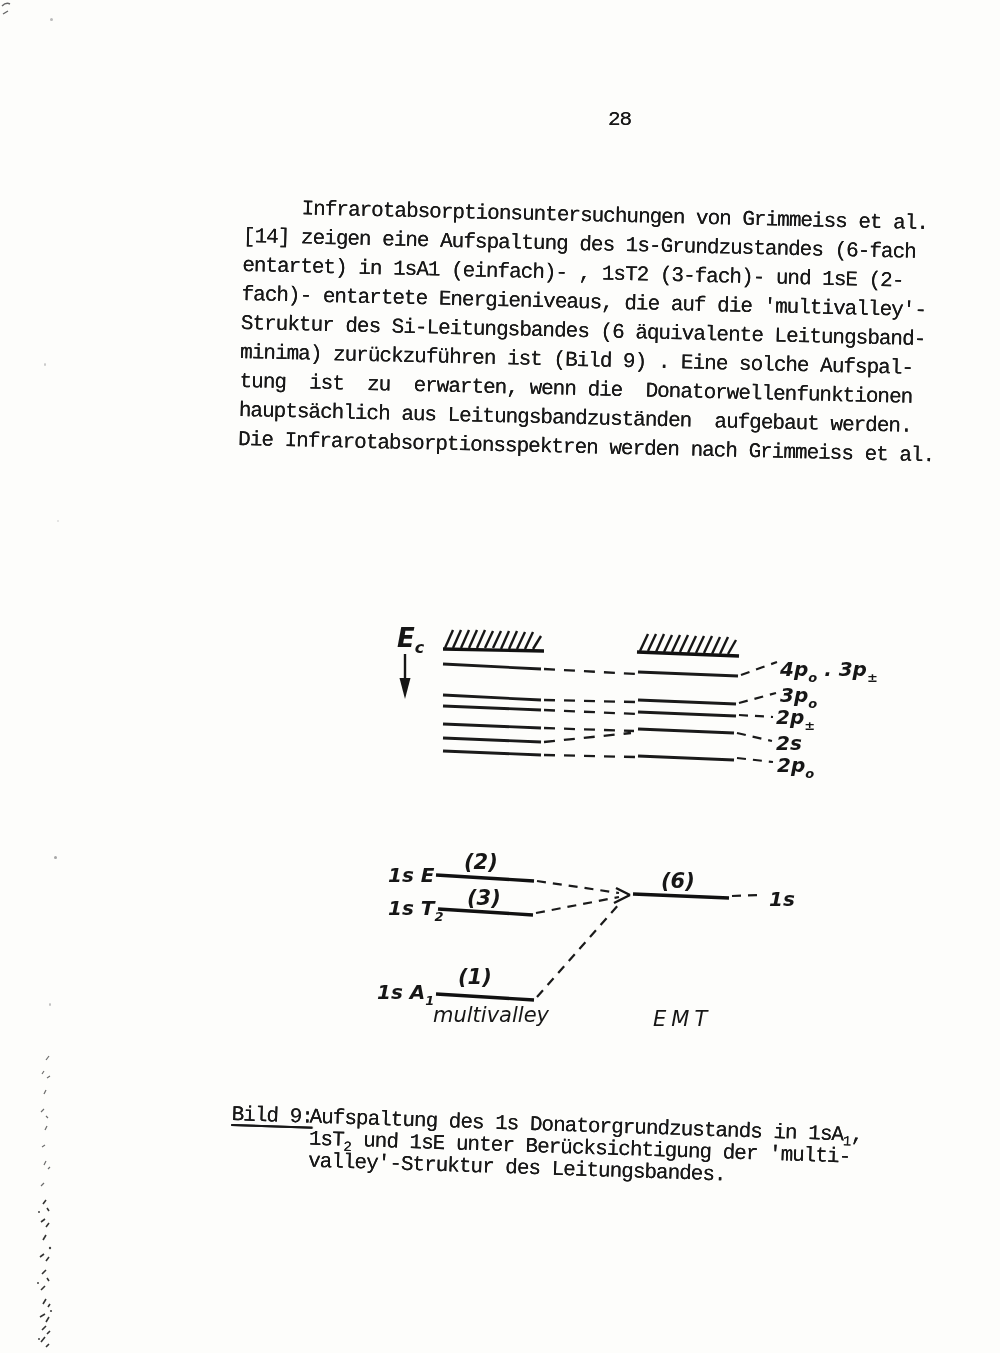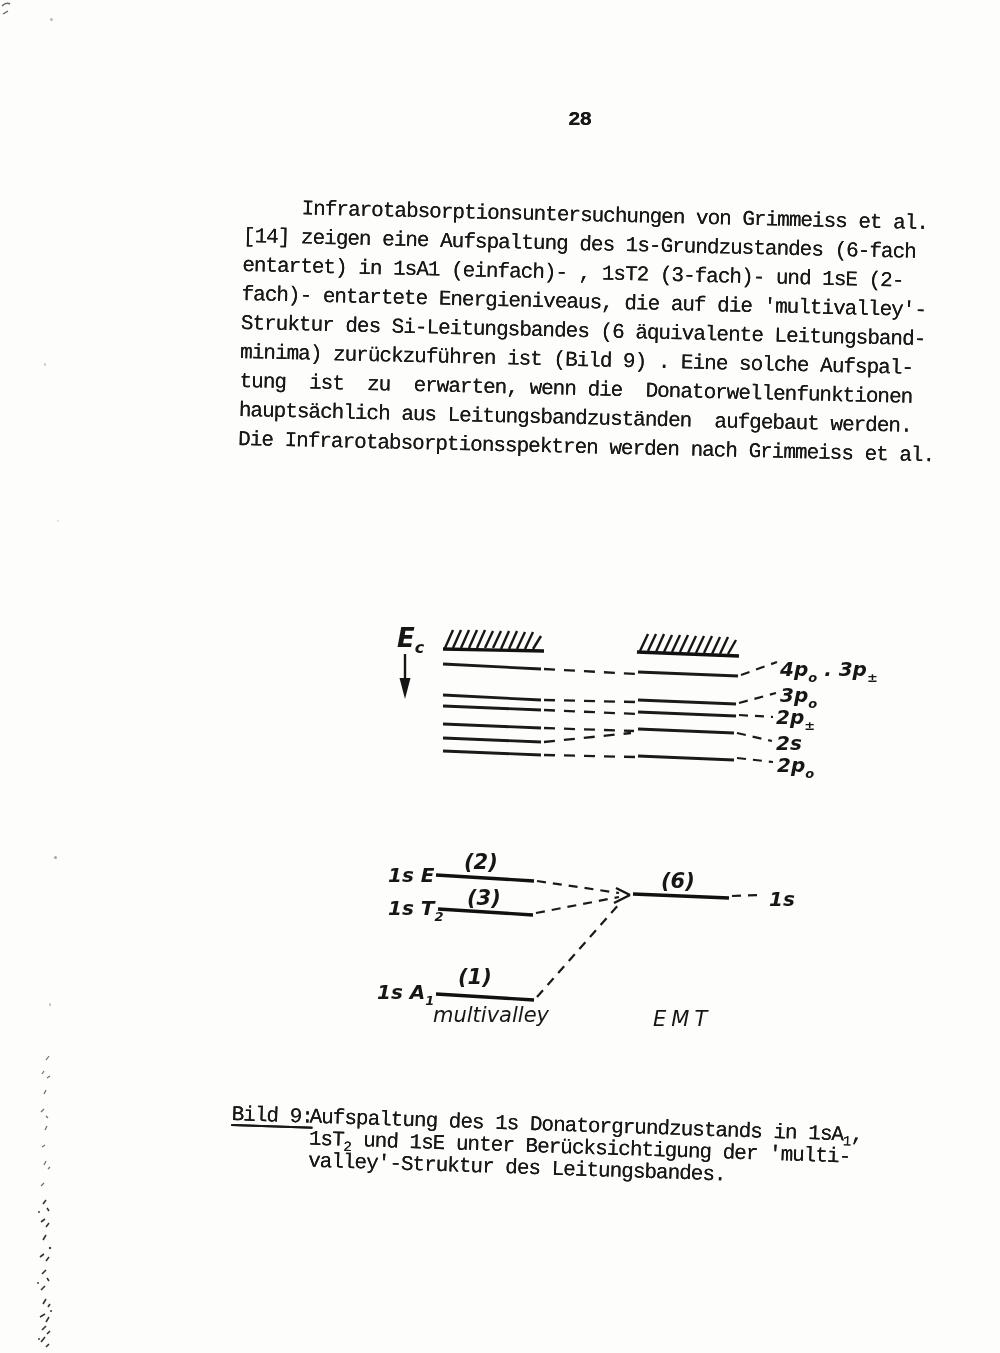--- a/index.html
+++ b/index.html
@@ -14,21 +14,21 @@
   }
   
   .mono{
     font-family:"Liberation Mono","DejaVu Sans Mono",monospace;
     font-size:21px;
     letter-spacing:-1px;
     color:#181818;
     text-shadow:0 0 0.6px #181818;
     white-space:pre;
   }
-  .page-number{position:absolute;left:568px;top:108px;font-weight:bold;}
+  .page-number{position:absolute;left:608px;top:108px;}
   .body-par{
     position:absolute;left:244px;top:193px;width:720px;
     transform:rotate(1.35deg);transform-origin:0 0;
     line-height:29px;
   }
   .body-line{height:29px;}
   .body-line.indent{padding-left:58px;}
   
   .caption-wrap{
     position:absolute;left:232px;top:1104px;width:700px;

